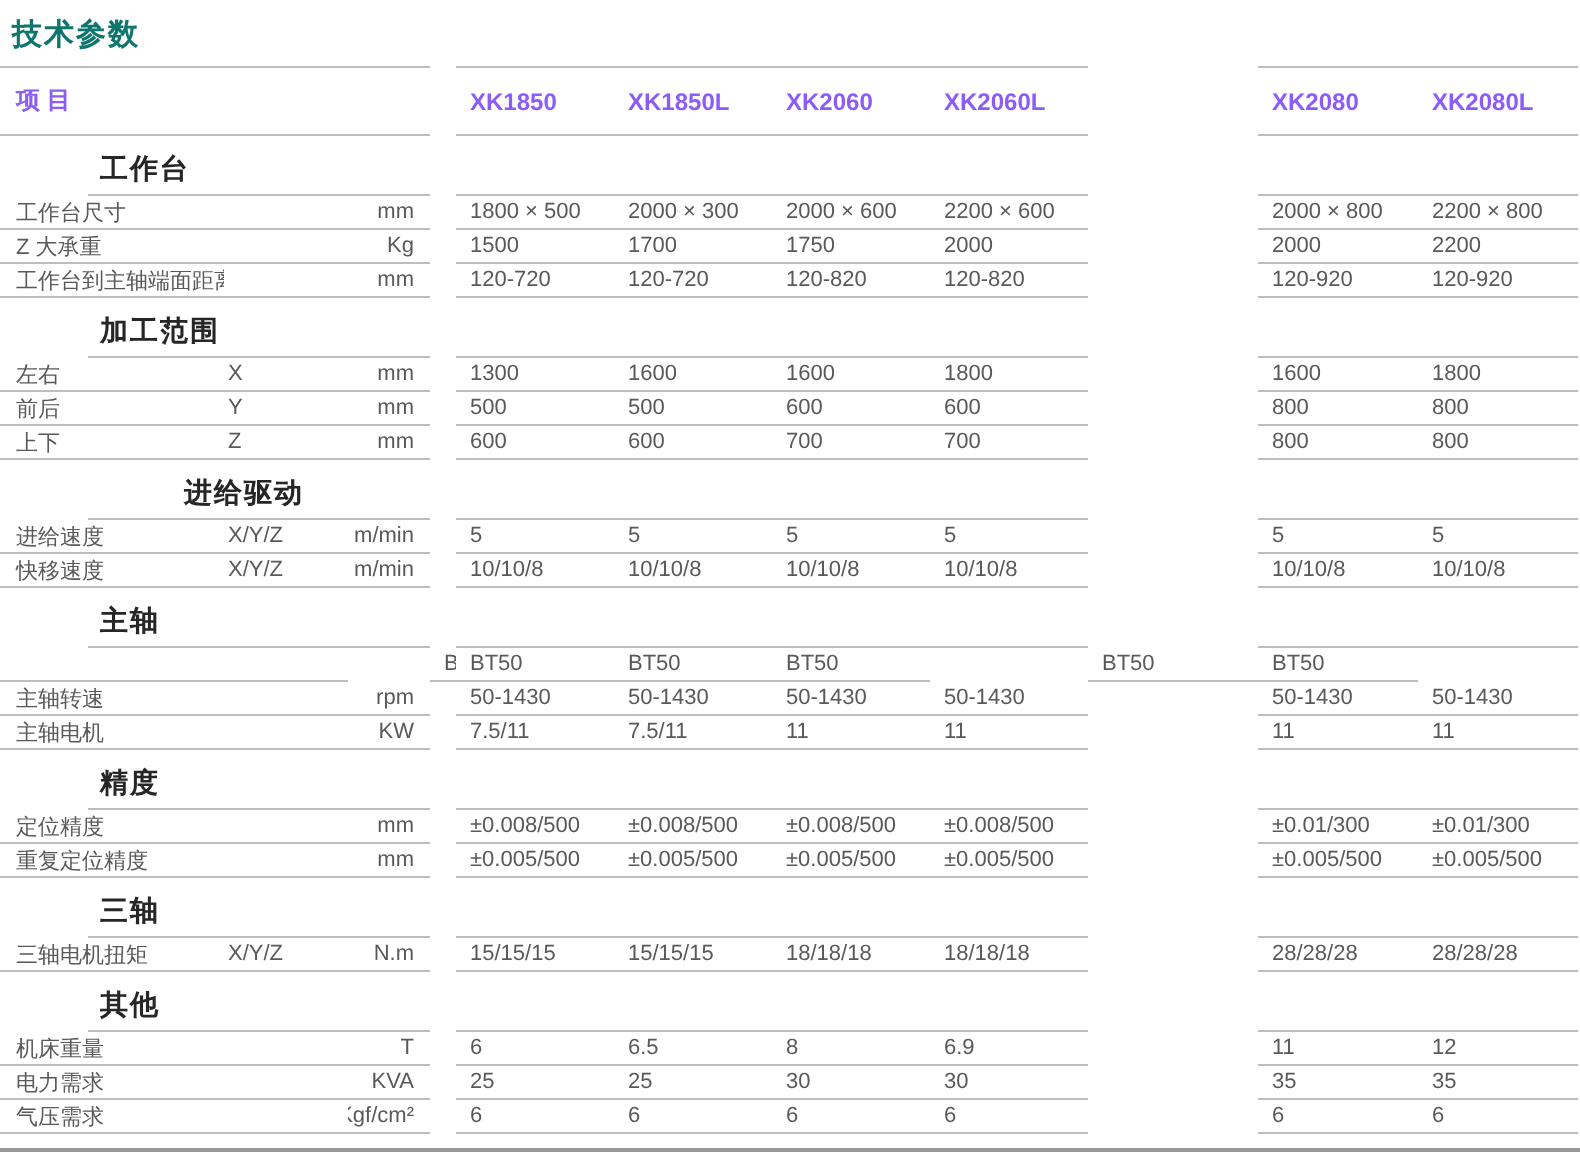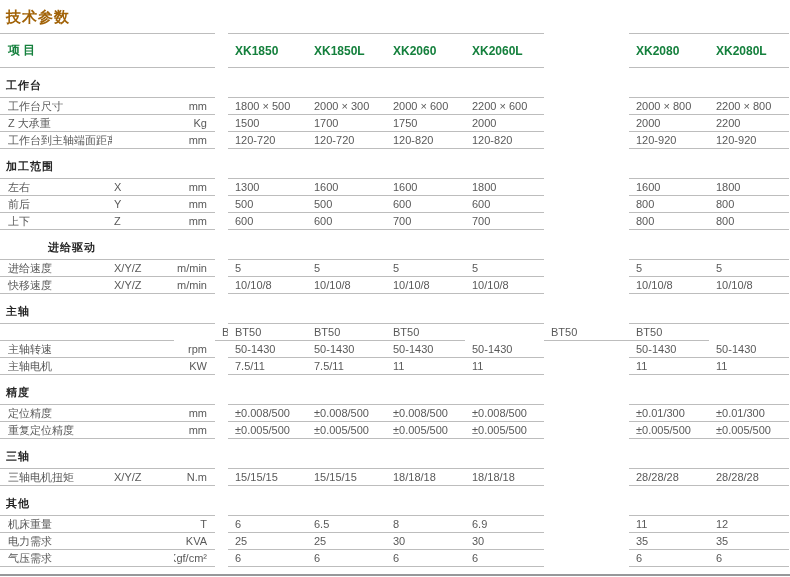--- a/index.html
+++ b/index.html
@@ -11,41 +11,41 @@
     font-family:"Liberation Sans","DejaVu Sans",sans-serif;
     color:#595959;
   }
   .title{
     margin:0;
     padding:8px 0 0 6px;
     height:33px;
     box-sizing:border-box;
     font-size:15px;
     font-weight:bold;
-    color:#a16207;
+    color:#0f766e;
     letter-spacing:1px;
   }
   .row{
     display:grid;
     grid-template-columns:112px 62px 41px 13px 79px 79px 79px 79px 85px 80px 80px;
   }
   .cell{
     box-sizing:border-box;
     display:flex;
     align-items:center;
     font-size:11px;
     overflow:hidden;
     white-space:nowrap;
   }
   .header-row{height:35px;}
-  .header-row .cell{font-size:12px;font-weight:bold;color:#15803d;}
+  .header-row .cell{font-size:12px;font-weight:bold;color:#8b5cf6;}
   .section-row{height:30px;}
   .section-row .heading{
-    font-size:11px;font-weight:bold;color:#262626;
-    padding-left:6px;padding-top:5px;letter-spacing:1px;
+    font-size:14px;font-weight:bold;color:#262626;
+    padding-left:6px;padding-top:5px;letter-spacing:1px;margin-left:44px;
   }
   .data-row{height:17px;}
   .name{padding-left:8px;}
   .axis{padding-left:2px;}
   .unit{justify-content:flex-end;padding-right:8px;}
   .val{padding-left:7px;}
   .bb{border-bottom:1px solid #bdbdbd;}
   .bt{border-top:1px solid #bdbdbd;}
   .bottom-line{
     position:absolute;left:0;bottom:1px;width:790px;height:2px;

